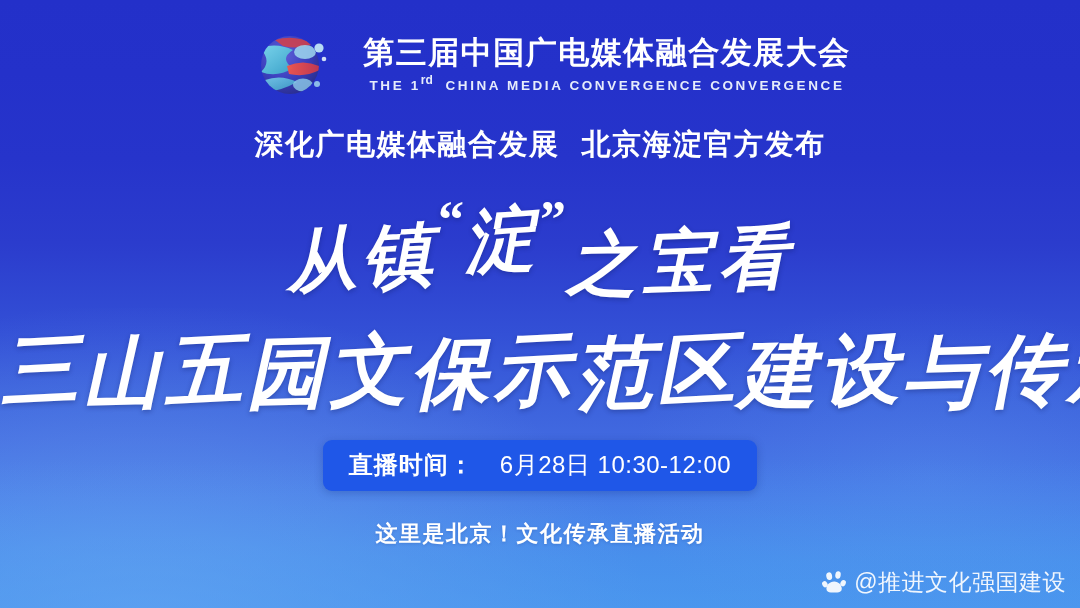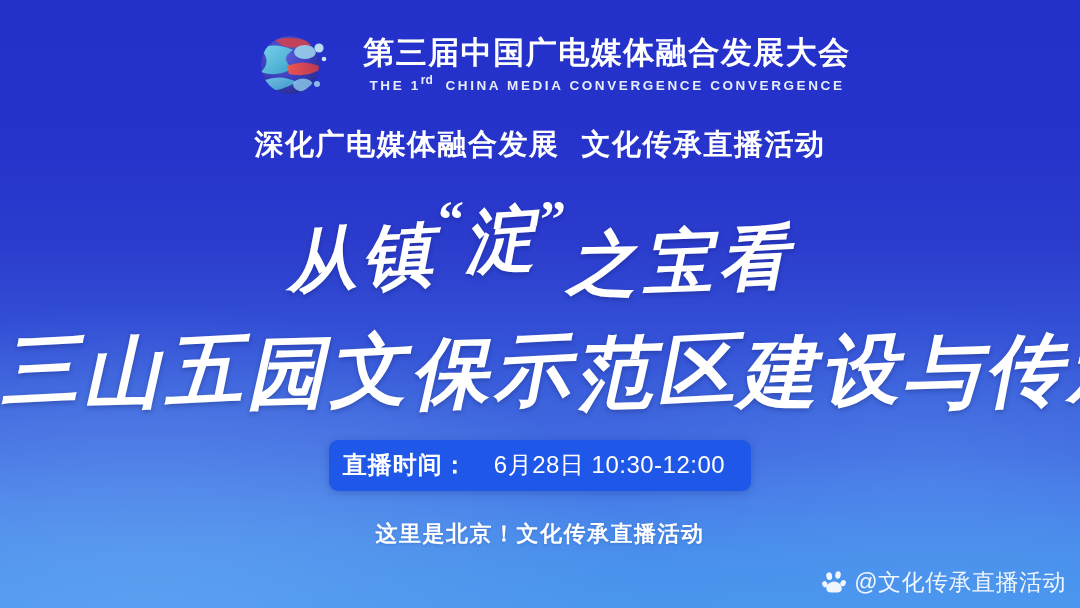--- a/index.html
+++ b/index.html
@@ -150,21 +150,21 @@
 
   
   .badge-wrap {
     position: absolute;
     top: 440px; left: 0; width: 100%;
     display: flex; justify-content: center;
   }
   .badge {
     background: #1f57e8;
     border-radius: 9px;
-    padding: 9px 26px 10px 14px;
+    padding: 9px 26px 10px 26px;
     display: flex;
     align-items: baseline;
     gap: 8px;
     box-shadow: 0 2px 8px rgba(10,30,110,0.25);
   }
   .badge-label {
     color: #ffffff;
     font-size: 24px;
     font-weight: 700;
     letter-spacing: 1px;
@@ -262,21 +262,21 @@
     <div class="logo-text">
       <div class="logo-cn">第三届中国广电媒体融合发展大会</div>
       <div class="logo-en">
         <span>THE 1</span><sup>rd</sup>&nbsp;&nbsp;<span>CHINA MEDIA CONVERGENCE CONVERGENCE</span>
       </div>
     </div>
 
   </div>
 
   <div class="slogan">
-    <span>深化广电媒体融合发展</span><span class="gap"></span><span>文化传承直播活动</span>
+    <span>深化广电媒体融合发展</span><span class="gap"></span><span>北京海淀官方发布</span>
   </div>
 
   <div class="calli calli-1">
     <span class="ch r1">从镇</span><span class="qmark">“</span><span class="quoted">淀</span><span class="qmark">”</span><span class="ch r3">之</span><span class="ch r4">宝</span><span class="ch r5">看</span>
   </div>
 
   <div class="calli calli-2">
     <span class="ch">三</span><span class="ch">山</span><span class="ch">五</span><span class="ch">园</span><span class="ch">文</span><span class="ch">保</span><span class="ch">示</span><span class="ch">范</span><span class="ch">区</span><span class="ch">建</span><span class="ch">设</span><span class="ch">与</span><span class="ch">传</span><span class="ch">承</span>
   </div>
 
@@ -292,16 +292,16 @@
   <div class="watermark">
     <span class="wm-icon">
       <svg width="26" height="26" viewBox="0 0 26 26" aria-hidden="true">
         <ellipse cx="7.2" cy="6.2" rx="2.9" ry="3.9" fill="#ffffff" transform="rotate(-12 7.2 6.2)"></ellipse>
         <ellipse cx="16.0" cy="5.0" rx="2.7" ry="3.7" fill="#ffffff" transform="rotate(10 16 5)"></ellipse>
         <ellipse cx="2.9" cy="14.2" rx="2.6" ry="3.2" fill="#ffffff" transform="rotate(-30 2.9 14.2)"></ellipse>
         <ellipse cx="21.1" cy="13.2" rx="2.6" ry="3.2" fill="#ffffff" transform="rotate(28 21.1 13.2)"></ellipse>
         <path d="M12.2 11.5 c4.6 0 7.6 3.9 7.6 7.2 c0 2.6 -2.2 3.7 -4.6 3.7 h-6.3 c-2.4 0 -4.5 -1.1 -4.5 -3.7 c0 -3.3 3.1 -7.2 7.8 -7.2 z" fill="#ffffff"></path>
       </svg>
     </span>
-    <span class="wm-text">@文化传承直播活动</span>
+    <span class="wm-text">@推进文化强国建设</span>
   </div>
 
 </div>
 
 </body></html>

